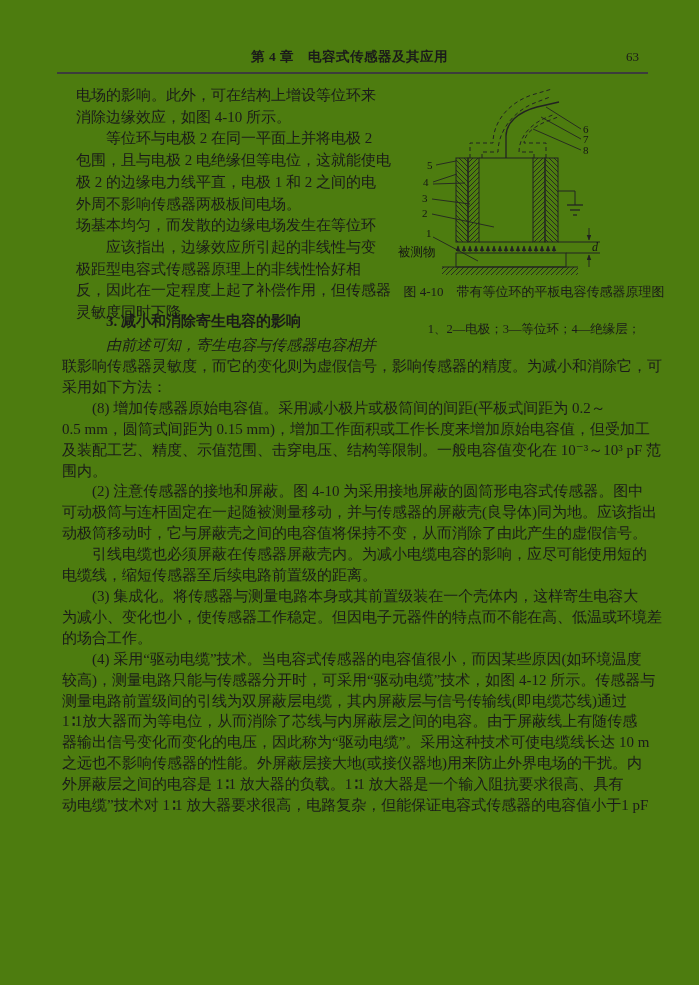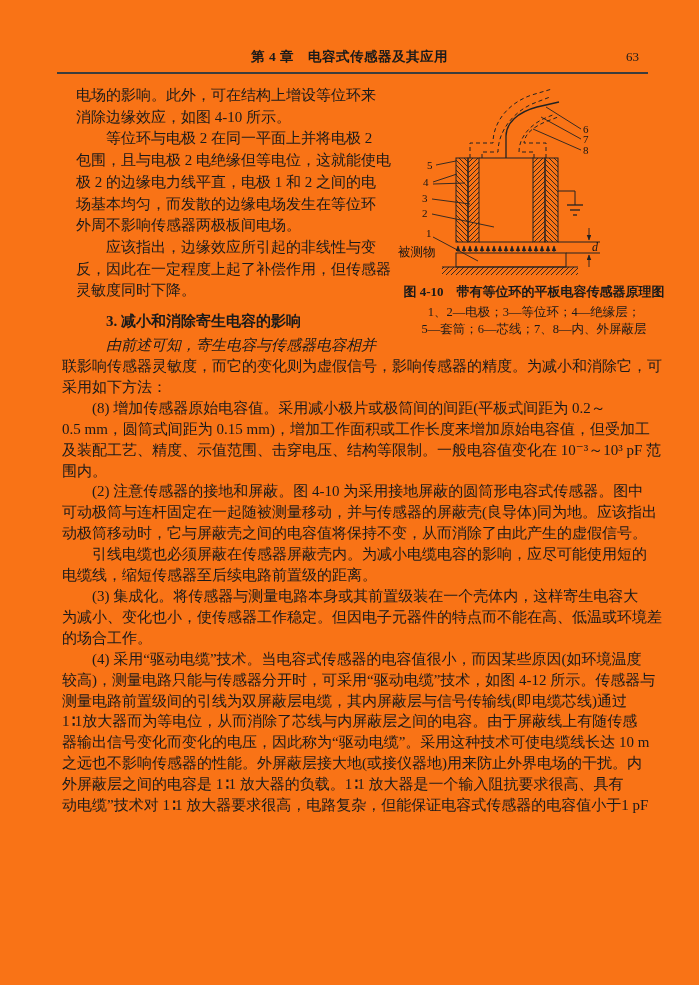--- a/index.html
+++ b/index.html
@@ -1,59 +1,60 @@
 <!DOCTYPE html>
 <html><head>
 <meta charset="utf-8">
 <style>
   html,body{margin:0;padding:0;background:#e8e8e6;}
   .page{
     position:relative;width:699px;height:985px;margin:0 auto;
-    background:#f97316;color:#1a1a1a;overflow:hidden;
+    background:#4d7c0f;color:#1a1a1a;overflow:hidden;
     font-family:"Liberation Serif","DejaVu Serif",serif;
   }
   .hdr{position:absolute;top:48px;left:0;width:100%;text-align:center;
        font-size:13.5px;font-weight:bold;letter-spacing:.5px;}
   .hdr .chap{margin-right:14px;}
   .pagenum{position:absolute;top:49px;right:60px;font-size:13px;text-align:right;}
   .rule{position:absolute;top:72px;left:57px;width:591px;height:2px;background:#3c3c3c;}
   .leftcol{position:absolute;left:76px;top:85px;width:314px;
            font-size:15px;line-height:21.7px;}
   .leftcol .ln, .bodycol .ln{white-space:nowrap;}
   .h3{position:absolute;left:106px;top:312px;font-size:15px;font-weight:bold;white-space:nowrap;}
   .introline{position:absolute;left:76px;top:336px;font-size:15px;white-space:nowrap;font-style:italic;}
   .bodycol{position:absolute;left:62px;top:356px;width:590px;
            font-size:15px;line-height:20.9px;}
   .fig{position:absolute;left:386px;top:85px;width:300px;height:198px;}
   .fig svg{display:block;}
   .cap{position:absolute;left:380px;top:283px;width:308px;text-align:center;}
-  .cap-title{font-size:13px;font-weight:bold;margin-bottom:3px;white-space:nowrap;}
+  .cap-title{font-size:13px;font-weight:normal;margin-bottom:20px;white-space:nowrap;}
   .cap-line{font-size:12.5px;line-height:17px;white-space:nowrap;}
   .figtext{font-family:"Liberation Serif","DejaVu Serif",serif;}
 </style>
 </head>
 <body>
 
 <div class="page">
 
   <div class="hdr">
     <span class="chap">第 4 章</span><span>电容式传感器及其应用</span>
   </div>
   <div class="pagenum">63</div>
   <div class="rule"></div>
 
   <div class="leftcol">
     <div class="ln">电场的影响。此外，可在结构上增设等位环来</div>
     <div class="ln">消除边缘效应，如图 4-10 所示。</div>
     <div class="ln">　　等位环与电极 2 在同一平面上并将电极 2</div>
     <div class="ln">包围，且与电极 2 电绝缘但等电位，这就能使电</div>
     <div class="ln">极 2 的边缘电力线平直，电极 1 和 2 之间的电</div>
+    <div class="ln">外周不影响传感器两极板间电场。</div>
     <div class="ln">场基本均匀，而发散的边缘电场发生在等位环</div>
-    <div class="ln">外周不影响传感器两极板间电场。</div>
     <div class="ln">　　应该指出，边缘效应所引起的非线性与变</div>
+    <div class="ln">极距型电容式传感器原理上的非线性恰好相</div>
     <div class="ln">反，因此在一定程度上起了补偿作用，但传感器</div>
     <div class="ln">灵敏度同时下降。</div>
   </div>
 
   <div class="fig">
     <svg viewBox="0 0 300 198" width="300" height="198">
       <defs>
         <pattern id="hA" width="5" height="5" patternUnits="userSpaceOnUse">
           <path d="M0,5 L5,0" stroke="#222" stroke-width="0.9"></path>
         </pattern>
@@ -149,21 +150,20 @@
         <text x="197" y="69">8</text>
         <text x="12" y="171" font-size="12.5">被测物</text>
         <text x="206" y="166" font-size="12" font-style="italic">d</text>
       </g>
     </svg>
   </div>
 
   <div class="cap">
     <div class="cap-title">图 4-10　带有等位环的平板电容传感器原理图</div>
     <div class="cap-line">1、2—电极；3—等位环；4—绝缘层；</div>
-    <div class="cap-line">5—套筒；6—芯线；7、8—内、外屏蔽层</div>
   </div>
 
   <div class="h3">3. 减小和消除寄生电容的影响</div>
   <div class="introline">　　由前述可知，寄生电容与传感器电容相并</div>
 
   <div class="bodycol">
     <div class="ln">联影响传感器灵敏度，而它的变化则为虚假信号，影响传感器的精度。为减小和消除它，可</div>
     <div class="ln">采用如下方法：</div>
     <div class="ln">　　(8) 增加传感器原始电容值。采用减小极片或极筒间的间距(平板式间距为 0.2～</div>
     <div class="ln">0.5 mm，圆筒式间距为 0.15 mm)，增加工作面积或工作长度来增加原始电容值，但受加工</div>

